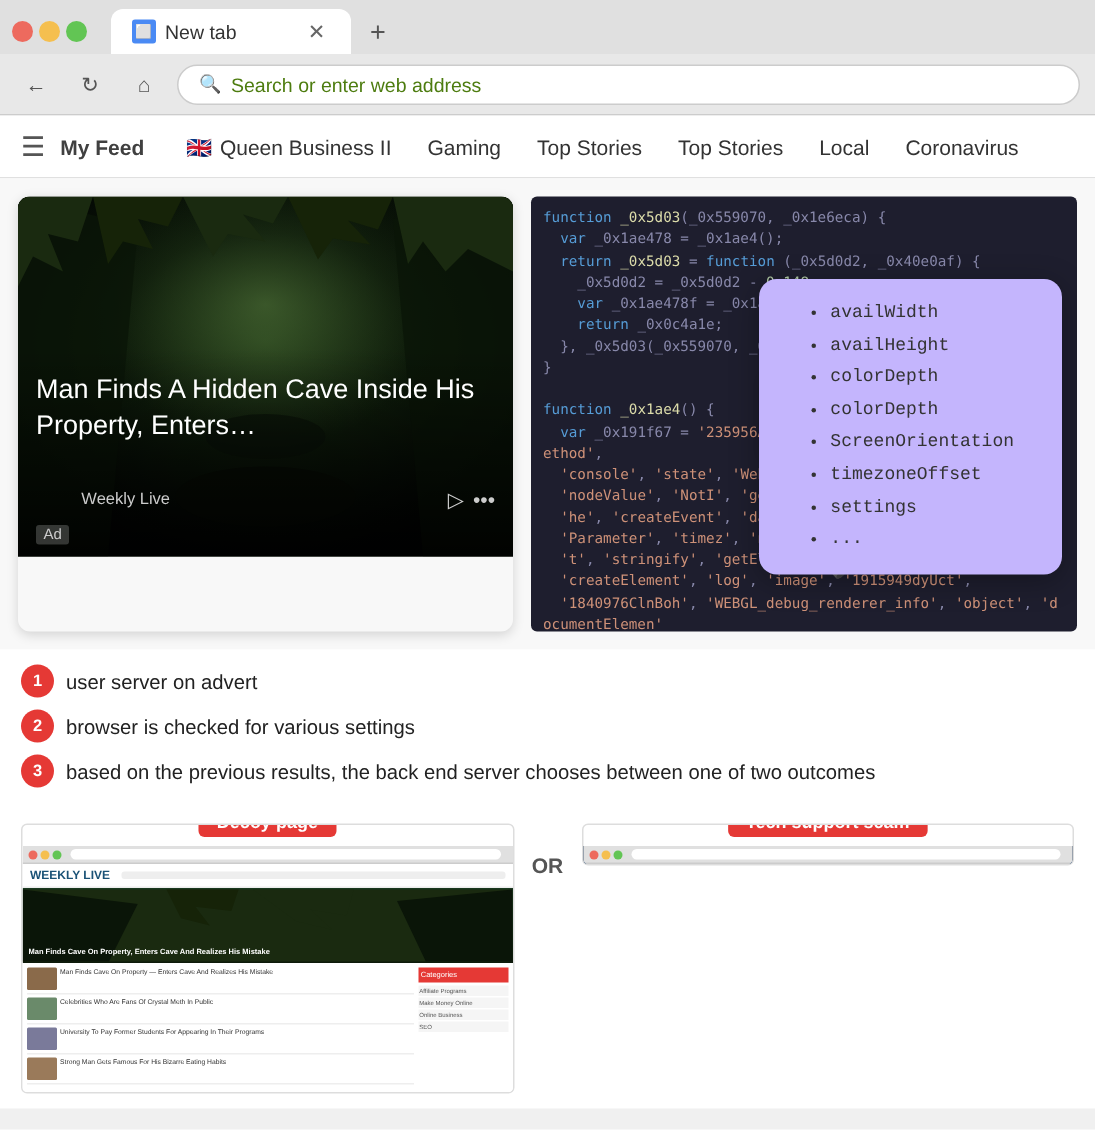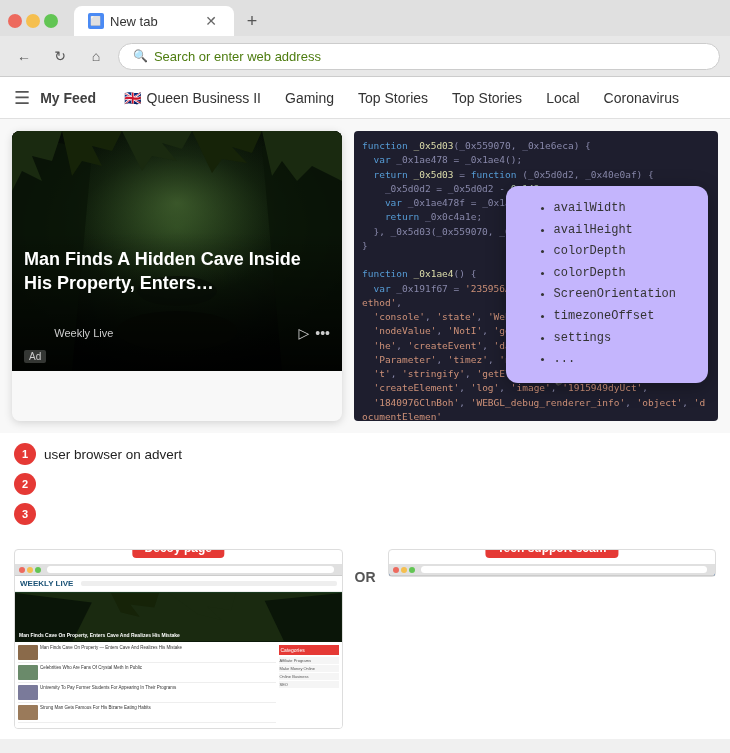--- a/index.html
+++ b/index.html
@@ -183,21 +183,21 @@
       position: absolute;
       bottom: 0;
       left: 0;
       right: 0;
       background: linear-gradient(0deg, rgba(0,0,0,0.85) 0%, transparent 100%);
       padding: 16px 12px 8px;
     }
     .ad-headline {
       color: white;
       font-size: 18px;
-      font-weight: 700;
+      font-weight: 400;
       line-height: 1.3;
       margin-bottom: 8px;
     }
     .ad-footer {
       display: flex;
       align-items: center;
       gap: 8px;
     }
     .ad-badge {
       background: rgba(255,255,255,0.2);
@@ -635,27 +635,29 @@
           <li>settings</li>
           <li>...</li>
         </ul>
       </div>
     </div>
   </div>
 
   <div class="steps-section">
     <div class="step-row">
       <div class="step-num">1</div>
-      <span class="step-text">user browser on advert</span>
+      <span class="step-text">user server on advert</span>
     </div>
     <div class="step-row">
       <div class="step-num">2</div>
+      <span class="step-text">browser is checked for various settings</span>
     </div>
     <div class="step-row">
       <div class="step-num">3</div>
+      <span class="step-text">based on the previous results, the back end server chooses between one of two outcomes</span>
     </div>
   </div>
 
   <div class="outcomes-section">
 
     <div class="outcome-card">
       <div class="outcome-wrapper">
         <div class="outcome-label decoy">Decoy page</div>
         <div class="outcome-screenshot decoy-screenshot">
 

